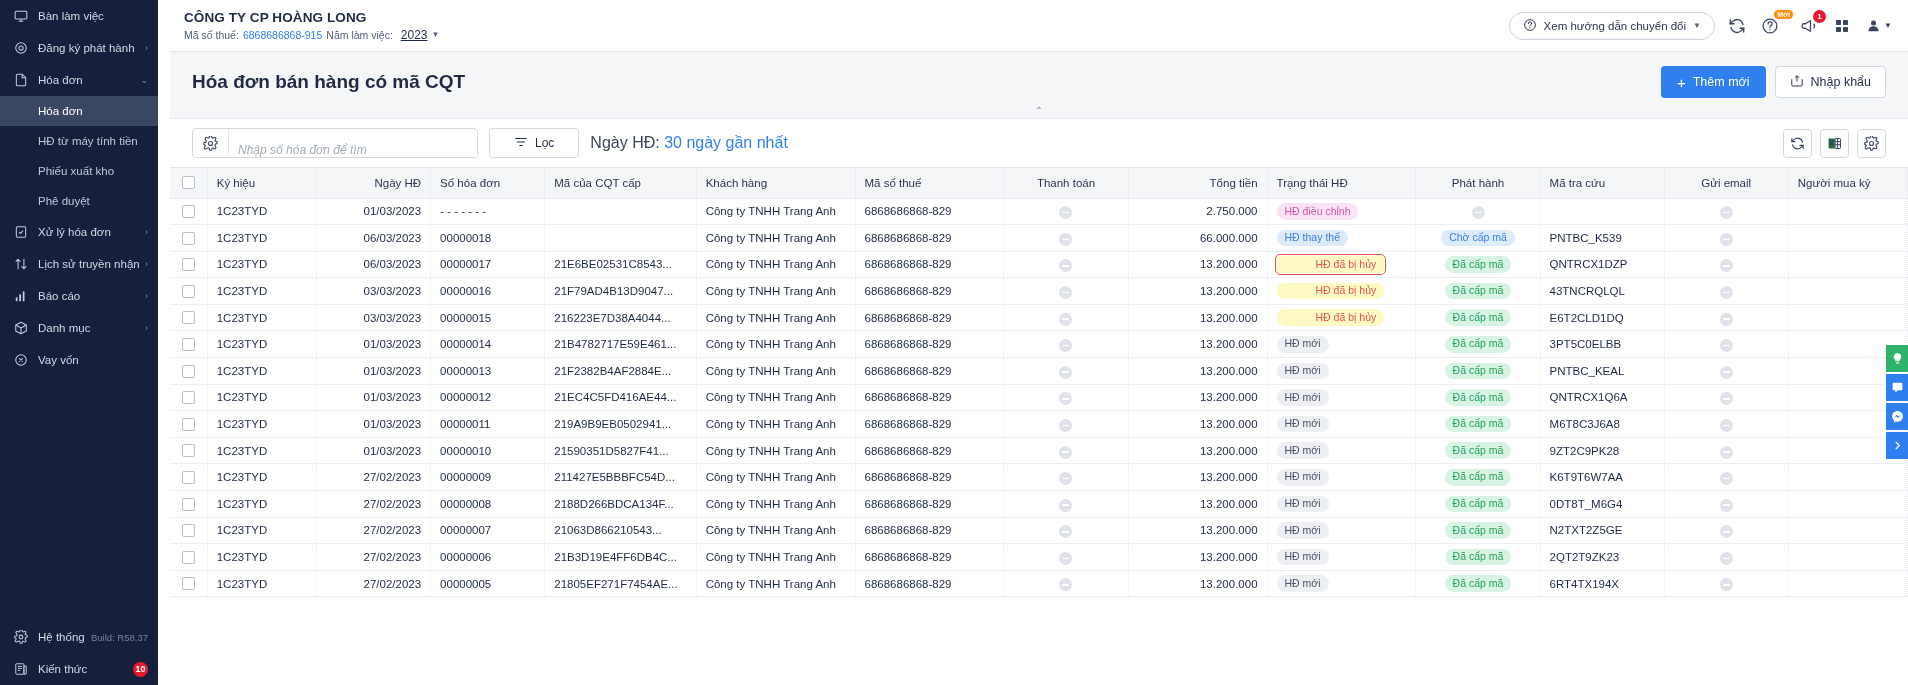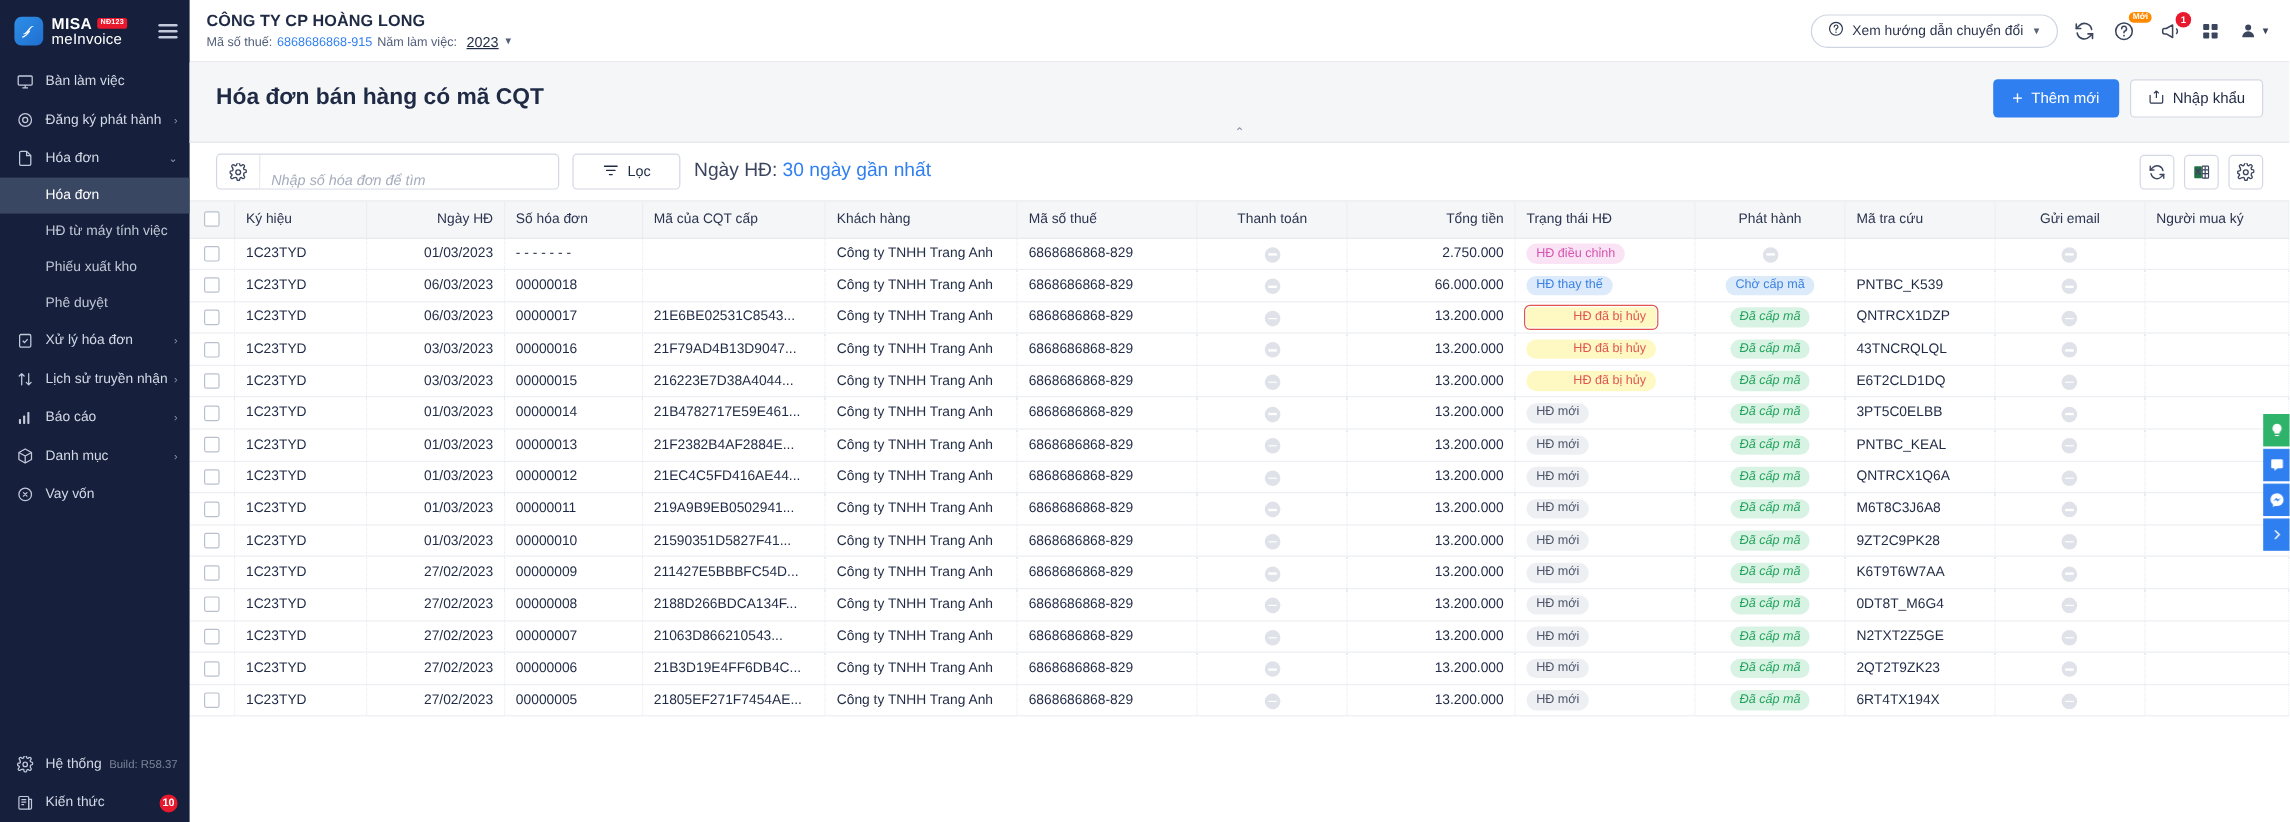--- a/index.html
+++ b/index.html
@@ -69,21 +69,21 @@
   .sb-item .build {
     margin-left: auto; color: #7a8398; font-size: 9.5px; white-space: nowrap;
   }
   .badge-red {
     margin-left: auto; background: #e8192c; color: #fff; font-size: 9px;
     font-weight: 700; width: 15px; height: 15px; border-radius: 50%;
     display: flex; align-items: center; justify-content: center;
   }
 
   
-  .main { flex: 1; display: flex; flex-direction: column; min-width: 0; background:#fff;}
+  .main { flex: 1; display: flex; flex-direction: column; min-width: 0; background:#fff;margin-left:12px;}
 
   
   .topbar {
     height: 52px; flex: 0 0 52px; background: #fff; border-bottom: 1px solid #e4e7ed;
     display: flex; align-items: center; padding: 0 14px 0 14px;
   }
   .org { display: flex; flex-direction: column; justify-content: center; }
   .org-name { font-size: 13.5px; font-weight: 700; color: #1f2a44; letter-spacing: .1px; }
   .org-sub { font-size: 10.5px; color: #54607a; margin-top: 3px; display: flex; align-items: center; gap: 4px; }
   .org-sub .v { color: #2f7ff0; }
@@ -185,21 +185,21 @@
     display: inline-block; vertical-align: middle; background: #fff; cursor: pointer;
   }
   .tag {
     display: inline-block; font-size: 10.5px; padding: 2.5px 8px; border-radius: 10px;
     line-height: 1.1;
   }
   .tag-pink { background: #fbe3f6; color: #d455ad; }
   .tag-blue { background: #dceafc; color: #3b82e0; }
   .tag-grey { background: #edeff3; color: #4b5568; }
   .tag-red { background: #fef9c3; color: #e0564f; padding-left: 39px; }
-  .tag-green { background: #d8f3e4; color: #24a35c; font-style: italic; }
+  .tag-green { background: #d8f3e4; color: #24a35c; }
   .tag-lblue { background: #dcebfa; color: #3b82e0; }
   .tag-outlined { outline: 1.5px solid #e0564f; outline-offset: 1px; border-radius: 3px; }
   .minus {
     width: 13px; height: 13px; border-radius: 50%; background: #dfe2e8;
     display: inline-flex; align-items: center; justify-content: center;
   }
   .minus i { width: 7px; height: 1.5px; background: #fff; display: block; }
 
   
   .rail {
@@ -215,40 +215,20 @@
   .r3 { background: #2f7ff0; }
   .r4 { background: #2f7ff0; }
 </style>
 </head>
 <body>
 
 <div class="app">
 
   <aside class="sidebar">
 
-    <div class="sb-logo">
-      <span class="logo-mark">
-        <svg width="15" height="15" viewBox="0 0 24 24">
-            <path d="M3 15c4-1 6-4 9-8 1.6-2.2 4-3 6-2.6-3.6 1.4-5 4.4-7 7.6-1.7 2.7-4.4 4-8 3z" fill="#fff"></path>
-            <path d="M3 19c4-1 6-3.6 9-7.6" stroke="#fff" stroke-width="1.6" fill="none" stroke-linecap="round"></path>
-          </svg>
-      </span>
-      <span class="logo-text">
-        <span class="logo-top">
-          <span class="logo-misa">MISA</span>
-          <span class="logo-badge">NĐ123</span>
-        </span>
-        <span class="logo-me">meInvoice</span>
-      </span>
-      <span class="hamburger">
-          <i></i>
-          <i></i>
-          <i></i>
-        </span>
-    </div>
 
     <nav class="sb-nav">
 
       <div class="sb-item">
         <span class="ico">
           <svg width="14" height="14" viewBox="0 0 24 24" fill="none" stroke="currentColor" stroke-width="1.8">
               <rect x="2" y="4" width="20" height="13" rx="1.5"></rect>
               <path d="M8 21h8M12 17v4"></path>
             </svg>
         </span>
@@ -274,21 +254,21 @@
             </svg>
         </span>
         <span class="lbl">Hóa đơn</span>
         <span class="chev">⌄</span>
       </div>
 
       <div class="sb-sub active">
         <span>Hóa đơn</span>
       </div>
       <div class="sb-sub">
-        <span>HĐ từ máy tính việc</span>
+        <span>HĐ từ máy tính tiền</span>
       </div>
       <div class="sb-sub">
         <span>Phiếu xuất kho</span>
       </div>
       <div class="sb-sub">
         <span>Phê duyệt</span>
       </div>
 
       <div class="sb-item">
         <span class="ico">

